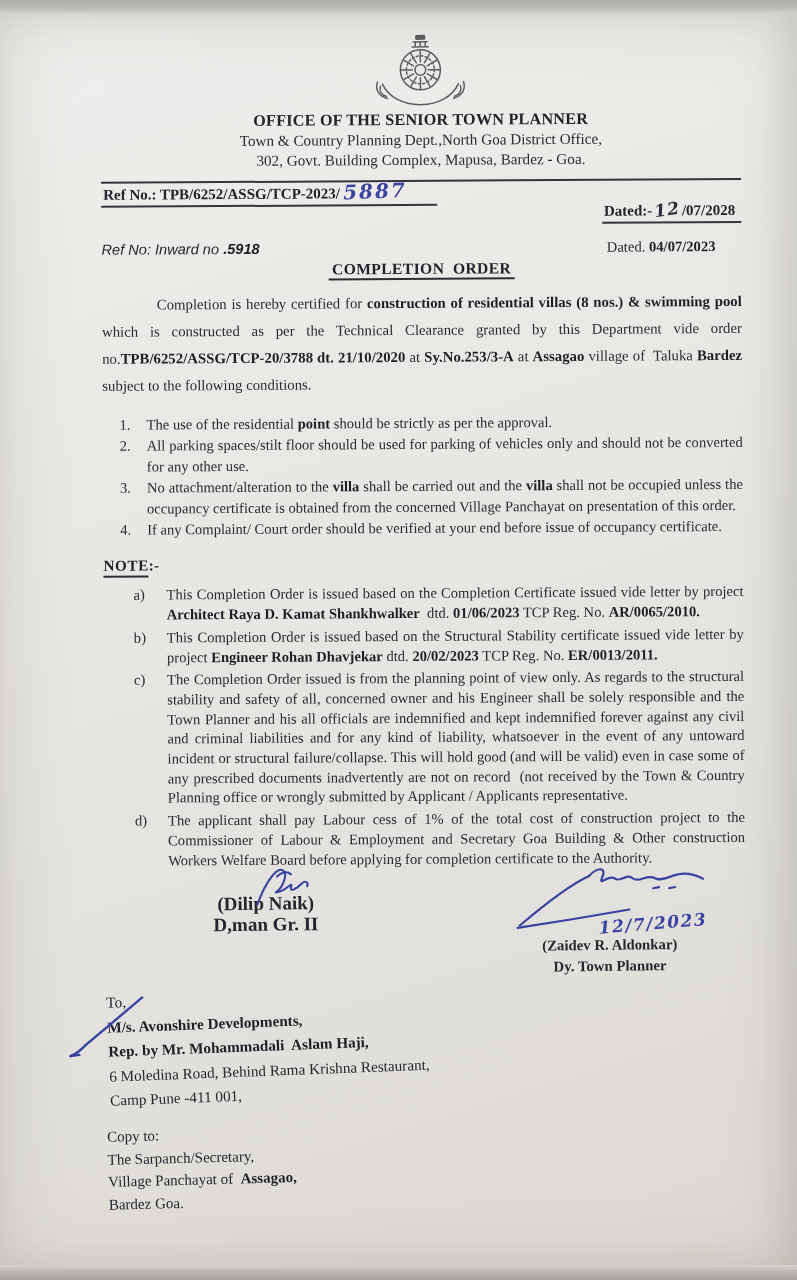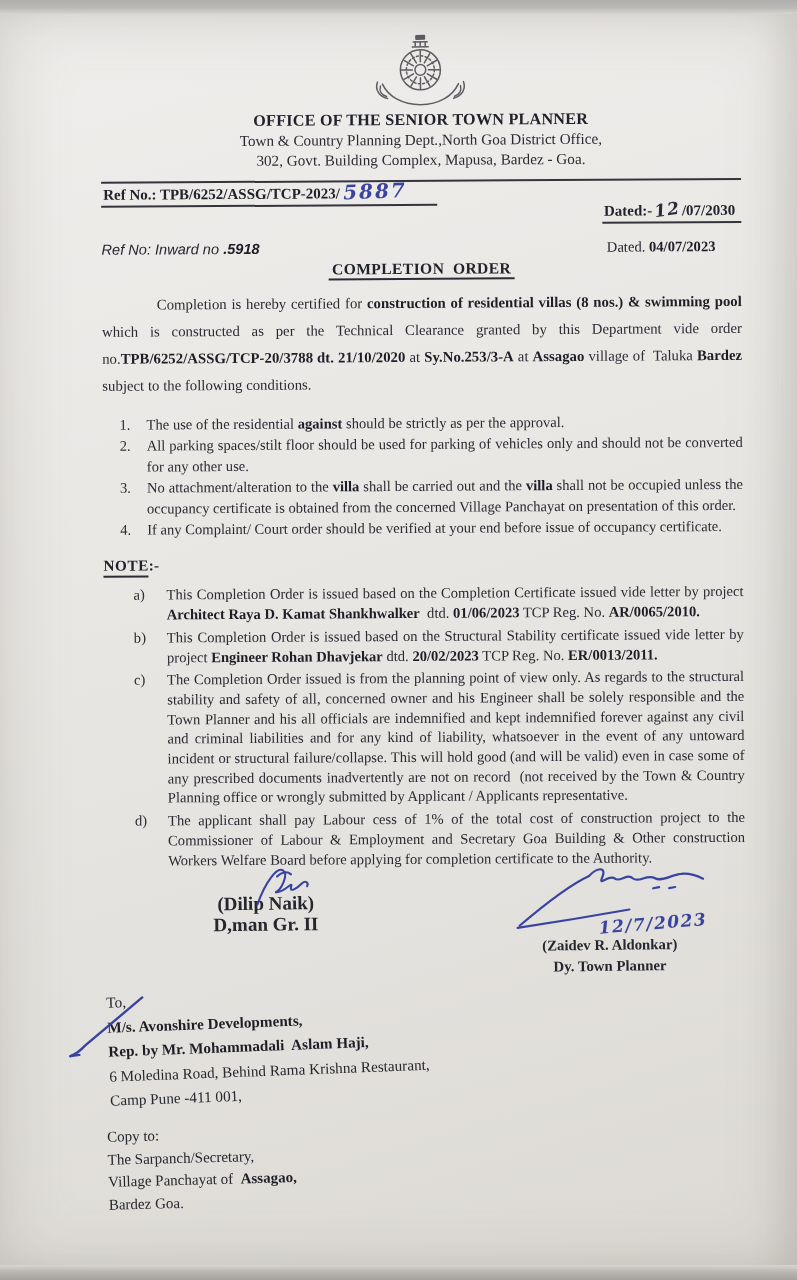--- a/index.html
+++ b/index.html
@@ -132,39 +132,39 @@
       </div>
 
       <div class="ref-bar">
         <div class="ref-left">
           <span>Ref No.: TPB/6252/ASSG/TCP-2023/</span>
           <span class="hand-blue">5887</span>
         </div>
         <div class="ref-right">
           <span>Dated:-</span>
           <span class="hand-dark">12</span>
-          <span>/07/2030</span>
+          <span>/07/2028</span>
         </div>
       </div>
 
       <div class="inward">
         <div class="inward-left"><span>Ref No: Inward no </span><span class="b">.5918</span></div>
         <div class="inward-right"><span>Dated. </span><span class="b">04/07/2023</span></div>
       </div>
 
       <div class="title">
         <span>COMPLETION&nbsp; ORDER</span>
       </div>
 
       <div class="intro"><span>Completion is hereby certified for </span><span class="b">construction of residential villas (8 nos.) &amp; swimming pool</span><span> which is constructed as per the Technical Clearance granted by this Department vide order no.</span><span class="b">TPB/6252/ASSG/TCP-20/3788 dt. 21/10/2020</span><span> at </span><span class="b">Sy.No.253/3-A</span><span> at </span><span class="b">Assagao</span><span> village of&nbsp; Taluka </span><span class="b">Bardez</span><span> subject to the following conditions.</span></div>
 
       <div class="conds">
         <div class="ci">
           <span class="num">1.</span>
-          <span class="txt"><span>The use of the residential </span><span class="b">against</span><span> should be strictly as per the approval.</span></span>
+          <span class="txt"><span>The use of the residential </span><span class="b">point</span><span> should be strictly as per the approval.</span></span>
         </div>
         <div class="ci">
           <span class="num">2.</span>
           <span class="txt"><span>All parking spaces/stilt floor should be used for parking of vehicles only and should not be converted for any other use.</span></span>
         </div>
         <div class="ci">
           <span class="num">3.</span>
           <span class="txt"><span>No attachment/alteration to the </span><span class="b">villa</span><span> shall be carried out and the </span><span class="b">villa</span><span> shall not be occupied unless the occupancy certificate is obtained from the concerned Village Panchayat on presentation of this order.</span></span>
         </div>
         <div class="ci">

